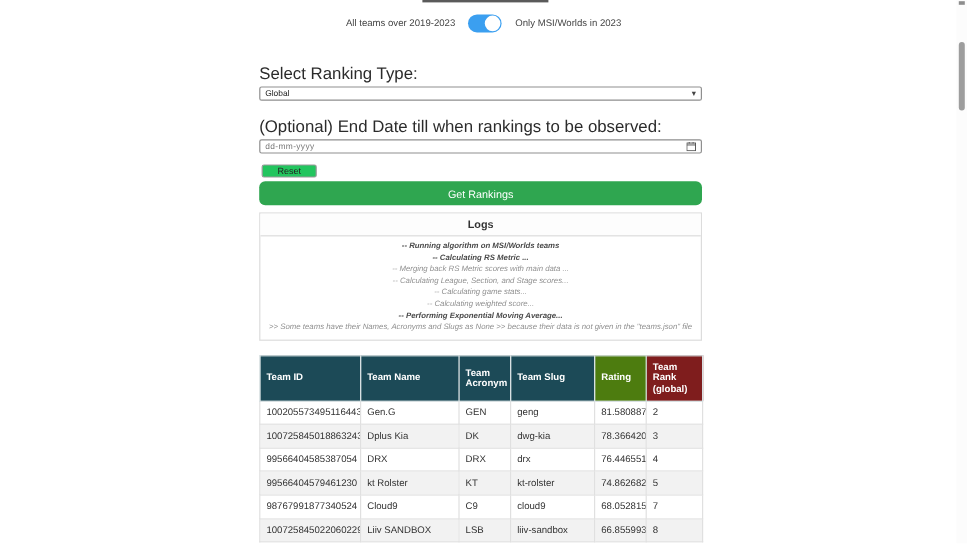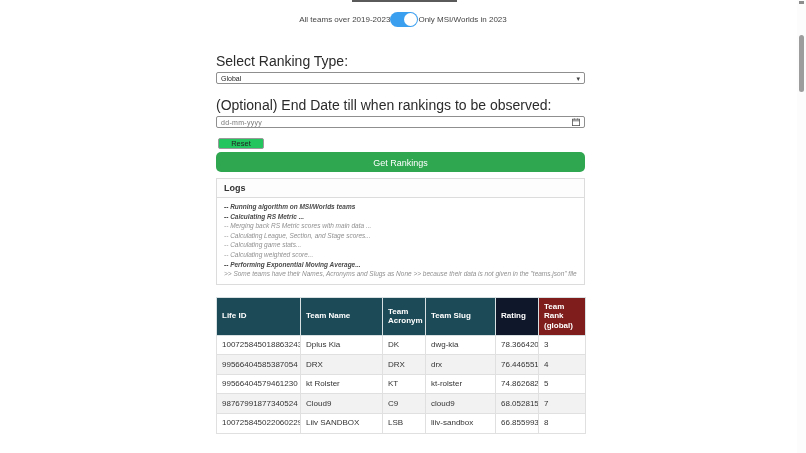--- a/index.html
+++ b/index.html
@@ -11,21 +11,21 @@
     position: relative;
   }
   
   .top-bar {
     position: absolute; left: 352px; top: 0; width: 105px; height: 2px;
     background: #5a5a5a;
   }
   
   .toggle-row {
     position: absolute; top: 10px; left: 0; width: 806px;
-    display: flex; align-items: center; justify-content: center; 
+    display: flex; align-items: center; justify-content: center; gap: 11px;
     height: 18px;
   }
   .toggle-label { font-size: 8px; color: #454545; }
   .switch {
     width: 28px; height: 15px; border-radius: 8px; position: relative;
     cursor: pointer;
   }
   .switch .knob {
     position: absolute; top: 1px; right: 1px; width: 13px; height: 13px;
     border-radius: 50%; background: #ffffff;
@@ -56,21 +56,21 @@
     font-family: "Liberation Sans", sans-serif;
   }
   .go-btn {
     width: 100%; height: 20px; border: none; border-radius: 5px;
     color: #ffffff; font-size: 9px; text-align: center; line-height: 22px;
     cursor: pointer; margin-bottom: 6px;
     font-family: "Liberation Sans", sans-serif;
   }
   
   .logs {
-    border: 1px solid #dcdcdc; background: #ffffff; margin-bottom: 12px;
+    border: 1px solid #dcdcdc; background: #ffffff; margin-bottom: 12px; text-align: center;
   }
   .logs-header {
     padding: 4px 7px 4px; font-size: 9px; font-weight: bold; color: #333;
     border-bottom: 1px solid #dcdcdc; background: #fdfdfd;
   }
   .logs-body { padding: 4px 7px 5px; }
   .log-line {
     font-style: italic; font-size: 6.5px; line-height: 9.6px;
     white-space: nowrap; overflow: hidden;
   }
@@ -162,29 +162,37 @@
     <colgroup>
         <col style="width: 84px;">
         <col style="width: 82px;">
         <col style="width: 43px;">
         <col style="width: 70px;">
         <col style="width: 43px;">
         <col style="width: 47px;">
       </colgroup>
     <thead>
       <tr>
-          <th style="background: rgb(28, 74, 87);">Life ID</th>
+          <th style="background: rgb(28, 74, 87);">Team ID</th>
           <th style="background: rgb(28, 74, 87);">Team Name</th>
           <th style="background: rgb(28, 74, 87);">Team Acronym</th>
           <th style="background: rgb(28, 74, 87);">Team Slug</th>
-          <th style="background: #0f172a;">Rating</th>
+          <th style="background: #4d7c0f;">Rating</th>
           <th style="background: #7f1d1d;">Team Rank (global)</th>
         </tr>
     </thead>
     <tbody>
+        <tr>
+          <td>100205573495116443</td>
+          <td>Gen.G</td>
+          <td>GEN</td>
+          <td>geng</td>
+          <td>81.580887</td>
+          <td>2</td>
+        </tr>
         <tr>
           <td>100725845018863243</td>
           <td>Dplus Kia</td>
           <td>DK</td>
           <td>dwg-kia</td>
           <td>78.366420</td>
           <td>3</td>
         </tr>
         <tr>
           <td>99566404585387054</td>

